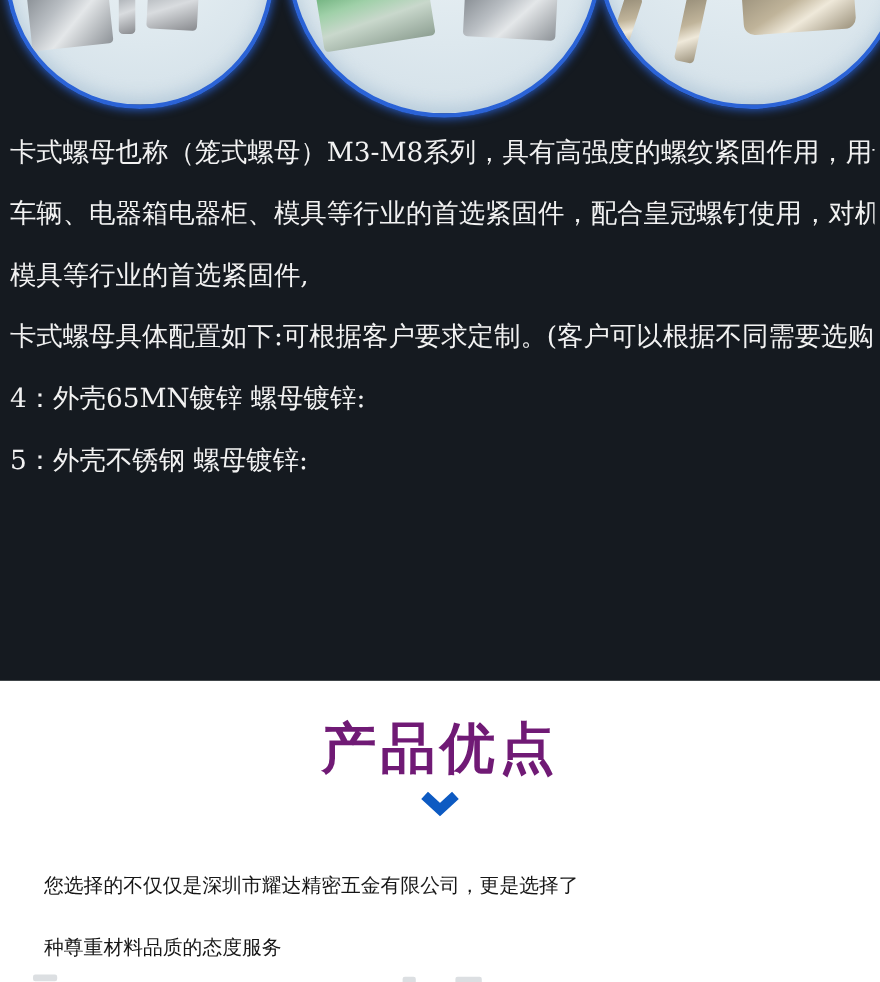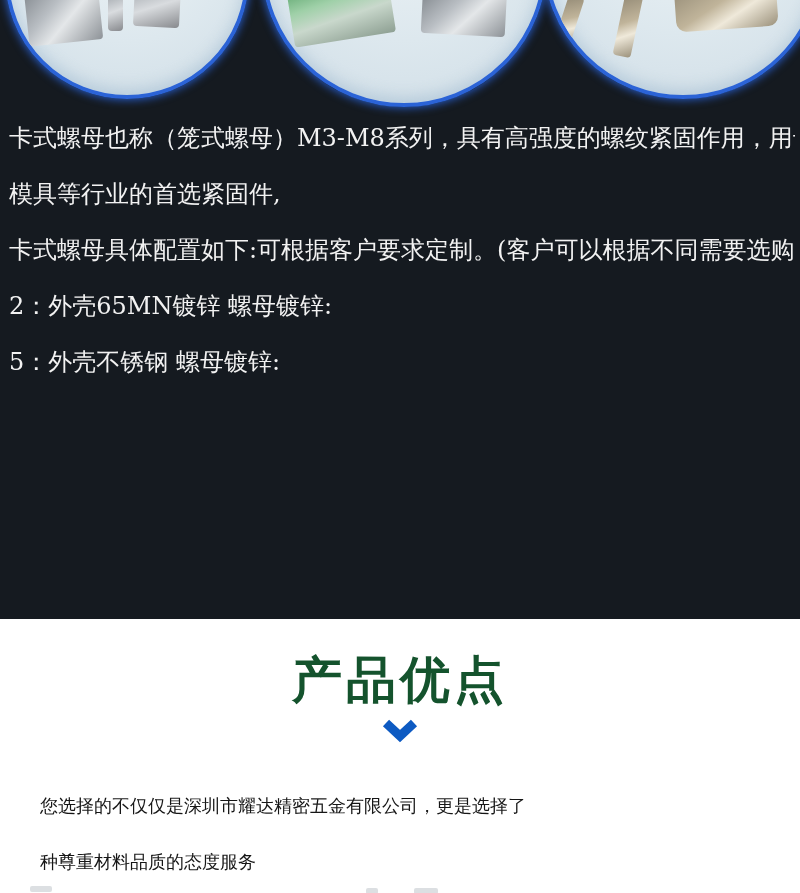--- a/index.html
+++ b/index.html
@@ -36,21 +36,21 @@
     position:absolute;left:9px;top:110px;width:786px;height:506px;
     color:#f2f2f2;font-size:24px;line-height:56px;white-space:nowrap;overflow:hidden;
   }
   .intro-line{height:56px;}
   
   .white-section{
     position:absolute;left:0;top:619px;width:800px;height:274px;background:#ffffff;
   }
   .adv-title{
     margin:0;padding-top:28px;text-align:center;
-    font-size:50px;font-weight:bold;letter-spacing:4px;color:#14532d;
+    font-size:50px;font-weight:bold;letter-spacing:4px;color:#701a75;
   }
   .chevron-wrap{text-align:center;margin-top:4px;height:26px;}
   .promise-block{
     position:absolute;left:40px;top:159px;width:740px;
     color:#161616;font-size:18px;line-height:56px;white-space:nowrap;overflow:hidden;
   }
   
   .bottom-dash{position:absolute;height:6px;background:#dcdfe2;border-radius:2px;}
   .bd1{left:30px;top:886px;width:22px;}
   .bd2{left:366px;top:888px;width:12px;}
@@ -75,23 +75,24 @@
     </div>
 
     <div class="photo-circle pc3">
       <div class="part tanpart" style="left:14px;top:172px;width:16px;height:52px;transform:rotate(18deg);"></div>
       <div class="part tanpart" style="left:72px;top:170px;width:18px;height:64px;transform:rotate(12deg);"></div>
       <div class="part tanpart" style="left:128px;top:156px;width:102px;height:50px;border-radius:10px;transform:rotate(-4deg);"></div>
     </div>
 
     <div class="intro-block">
       <div class="intro-line">卡式螺母也称（笼式螺母）M3-M8系列，具有高强度的螺纹紧固作用，用专</div>
+      <div class="intro-line">车辆、电器箱电器柜、模具等行业的首选紧固件，配合皇冠螺钉使用，对机</div>
       <div class="intro-line">模具等行业的首选紧固件,</div>
       <div class="intro-line">卡式螺母具体配置如下:可根据客户要求定制。(客户可以根据不同需要选购)</div>
-      <div class="intro-line">2：外壳65MN镀锌 螺母镀锌:</div>
+      <div class="intro-line">4：外壳65MN镀锌 螺母镀锌:</div>
       <div class="intro-line">5：外壳不锈钢 螺母镀锌:</div>
     </div>
   </div>
 
   <div class="white-section">
     <h2 class="adv-title">产品优点</h2>
     <div class="chevron-wrap">
       <svg width="38" height="26" viewBox="0 0 38 26" aria-hidden="true">
         <polyline points="5,5 19,18 33,5" fill="none" stroke="#0d5ac2" stroke-width="9" stroke-linecap="butt"></polyline>
       </svg>

